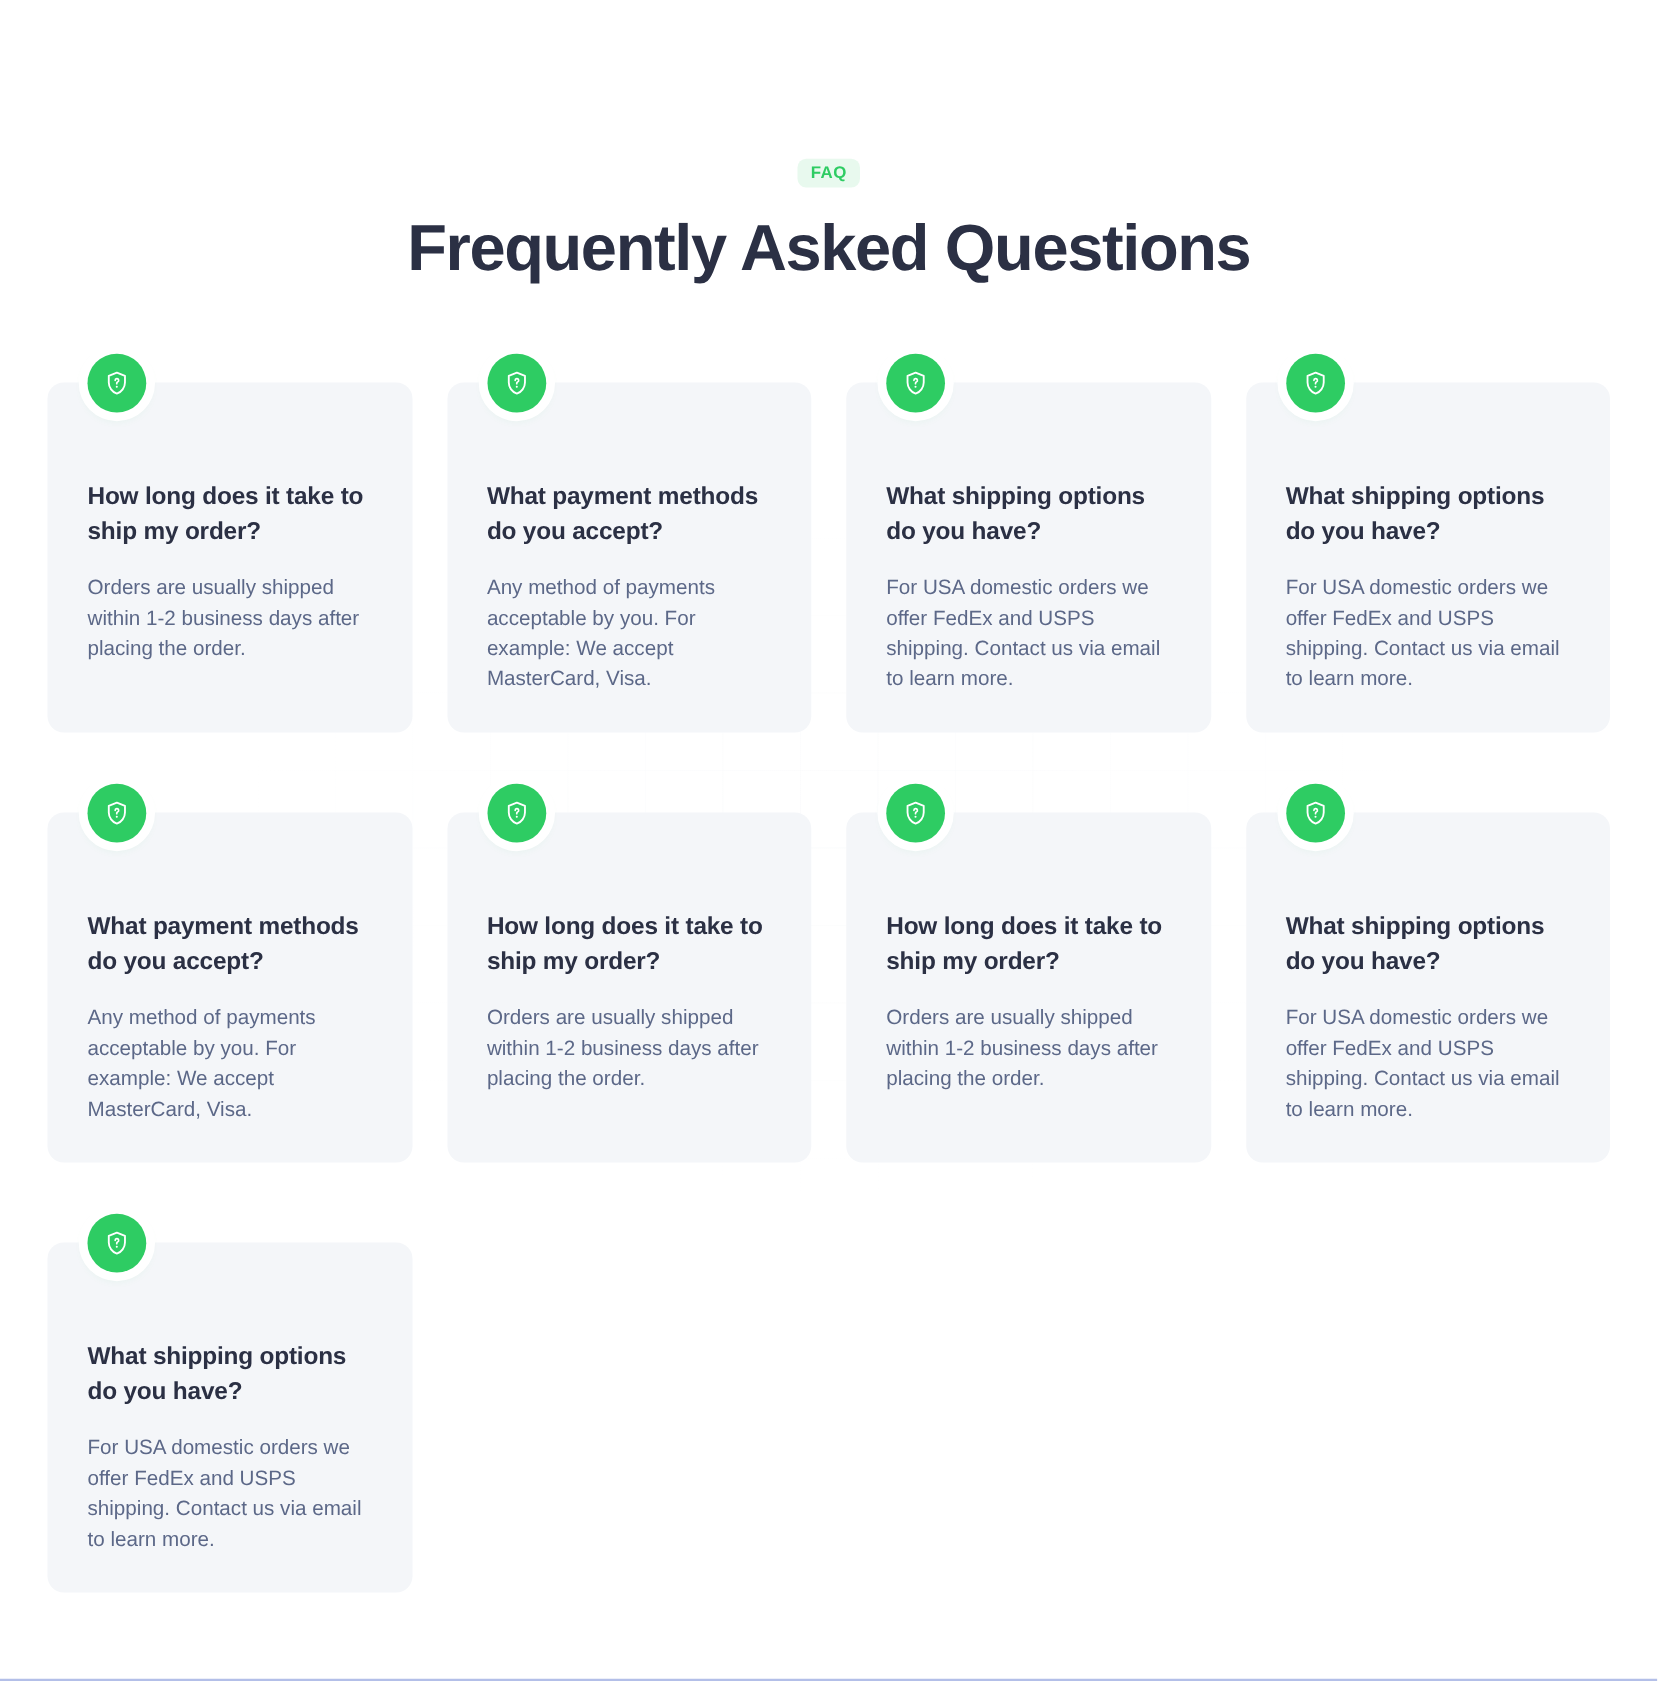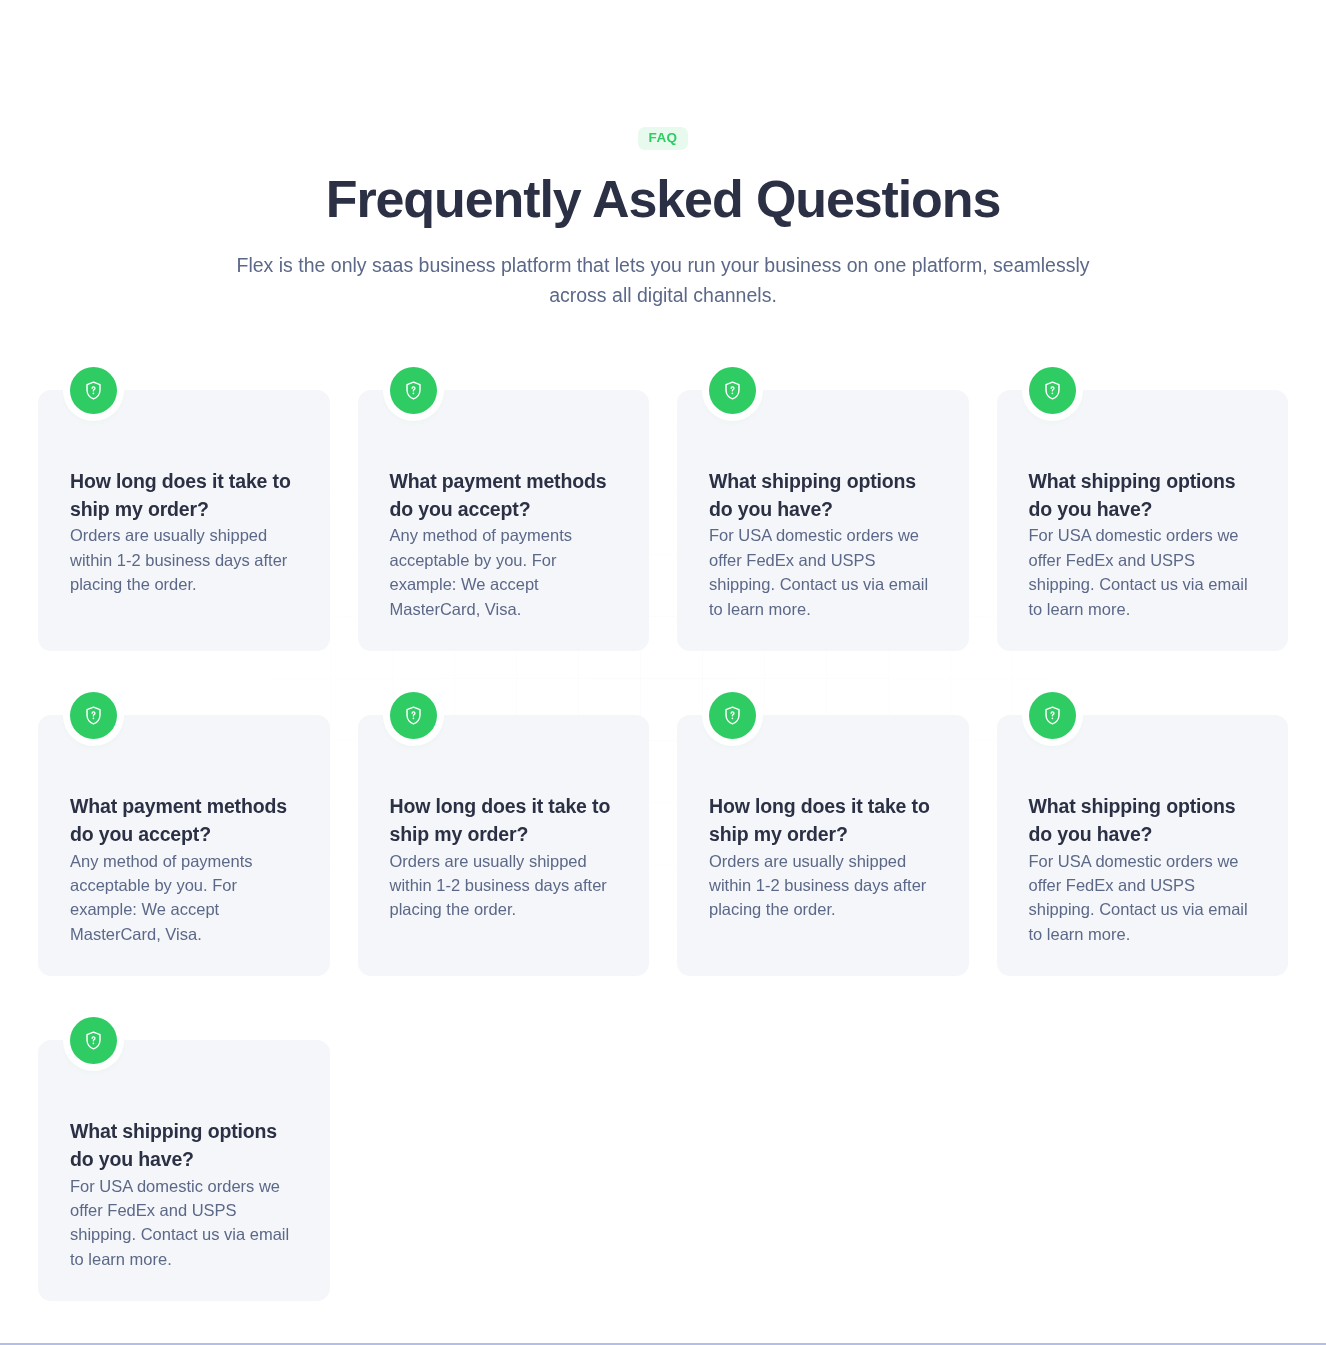--- a/index.html
+++ b/index.html
@@ -120,20 +120,21 @@
   .card-question {
     font-size: 19.5px;
     line-height: 1.45;
     font-weight: 700;
     color: #2b3044;
     letter-spacing: -0.15px;
     max-width: 310px;
   }
 
   .card-answer {
+    margin-top: 19px;
     font-size: 16.5px;
     line-height: 1.48;
     color: #5c6888;
     font-weight: 400;
     max-width: 340px;
   }
 
   
   .faq-grid .faq-card { min-height: 241px; }
 
@@ -151,21 +152,20 @@
 <body>
 
 <div class="page">
 
   <div class="bg-pattern"></div>
   <div class="bg-fade"></div>
 
   <header class="header">
     <div class="eyebrow">FAQ</div>
     <h1 class="page-title">Frequently Asked Questions</h1>
-    <p class="subtitle">Flex is the only saas business platform that lets you run your business on one platform, seamlessly across all digital channels.</p>
   </header>
 
   <section class="faq-grid" id="faq-grid">
   <article class="faq-card">
     <span class="card-icon">
       <svg width="21" height="21" viewBox="0 0 24 24" fill="none" aria-hidden="true">
         <path d="M12 2.4 4.6 5.3v6.1c0 4.6 3.1 8.9 7.4 10.2 4.3-1.3 7.4-5.6 7.4-10.2V5.3L12 2.4Z" stroke="#ffffff" stroke-width="1.7" stroke-linejoin="round" fill="none"></path>
         <path d="M10.45 9.45a1.6 1.6 0 1 1 2.2 1.5c-.5.25-.75.6-.75 1.15v.4" stroke="#ffffff" stroke-width="1.55" stroke-linecap="round" fill="none"></path>
         <circle cx="11.9" cy="15.3" r="0.95" fill="#ffffff"></circle>
       </svg>

